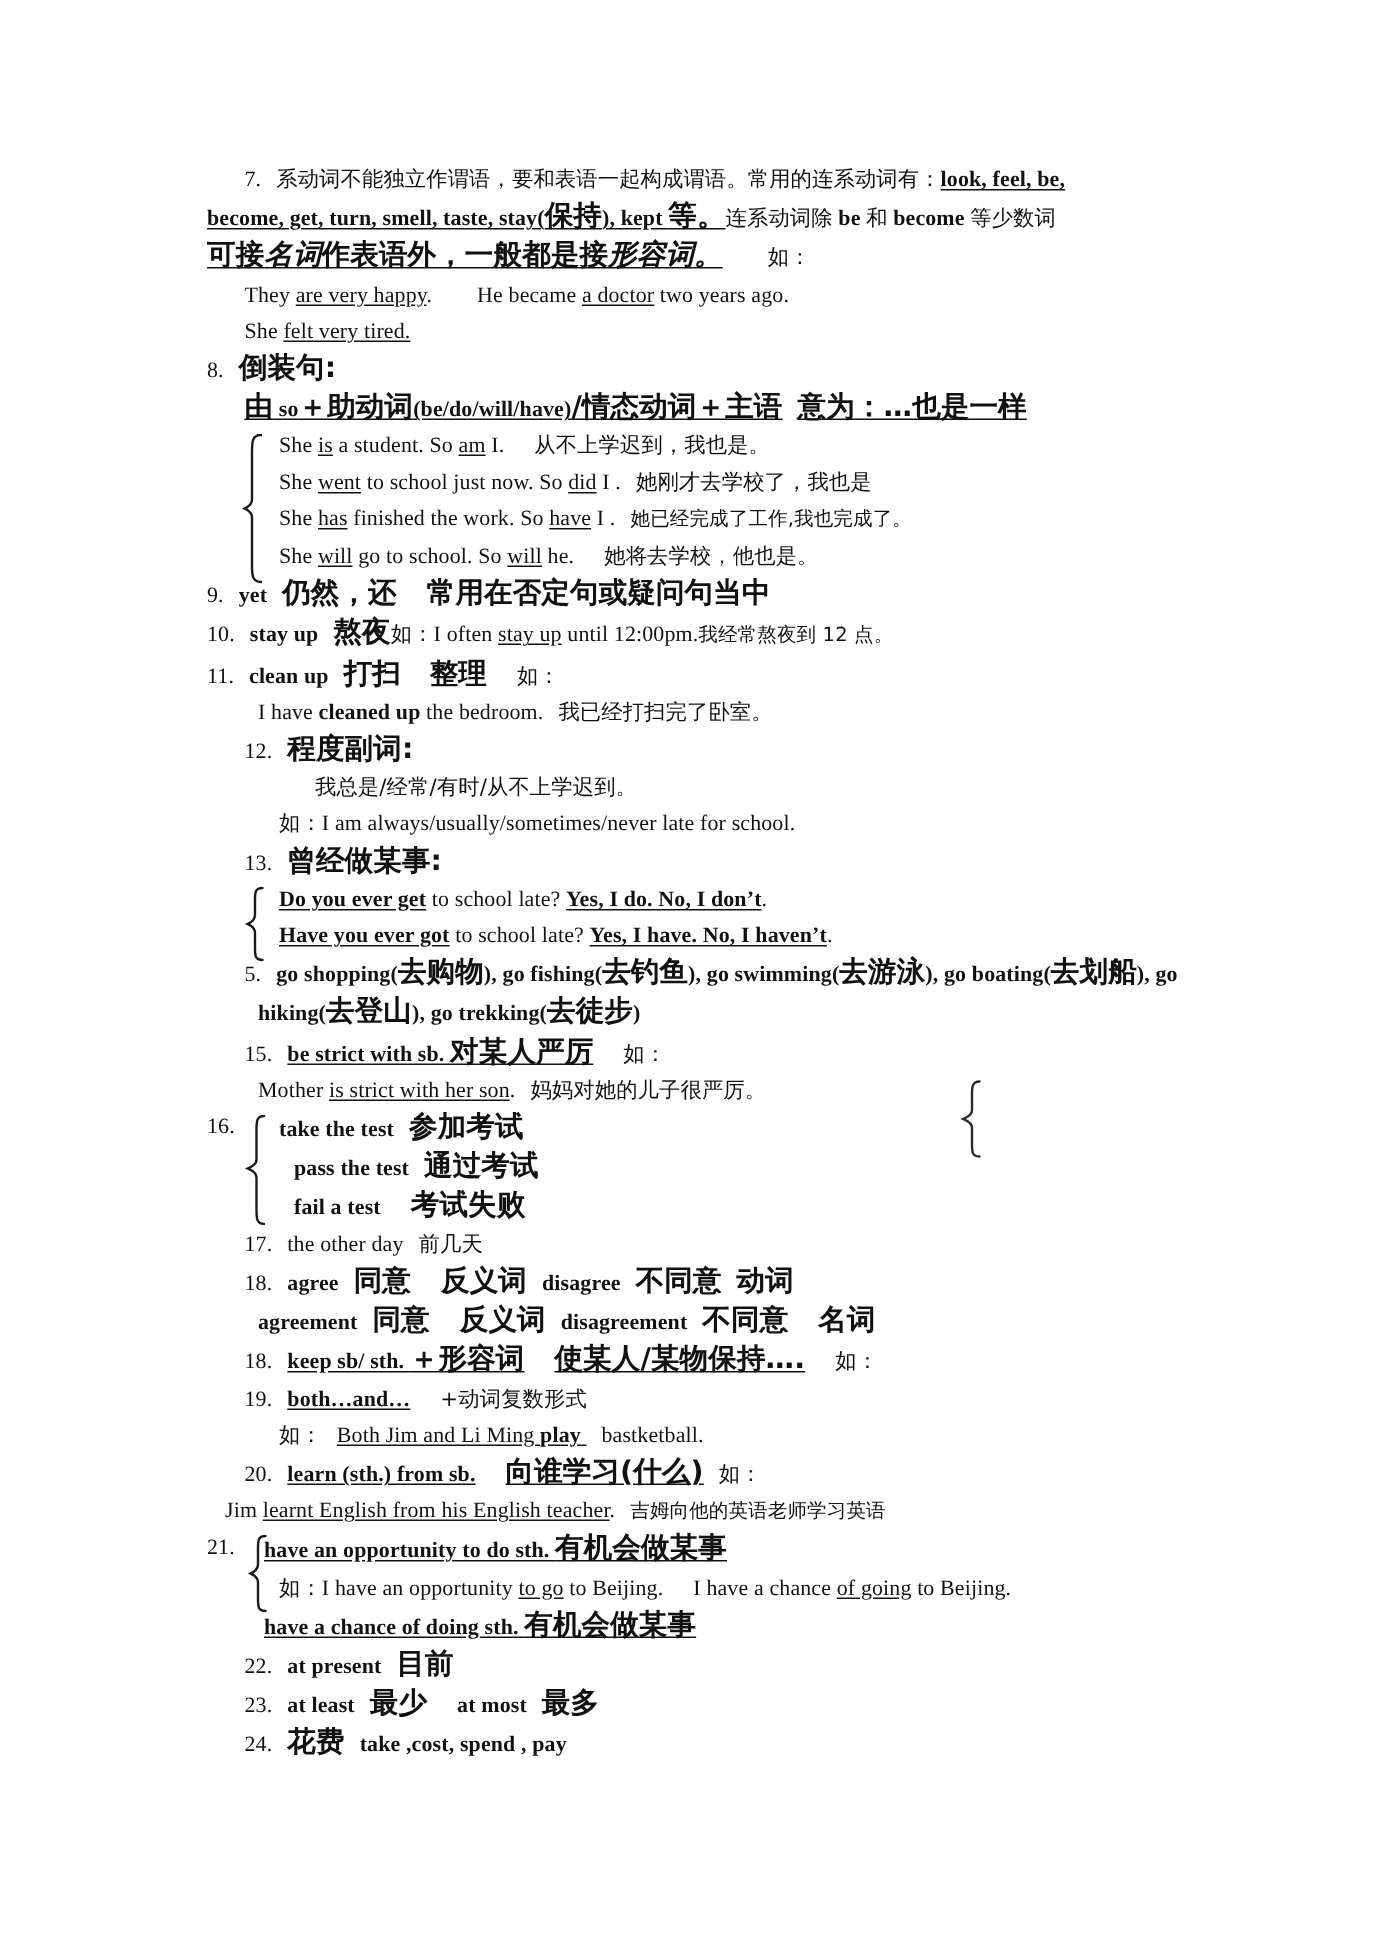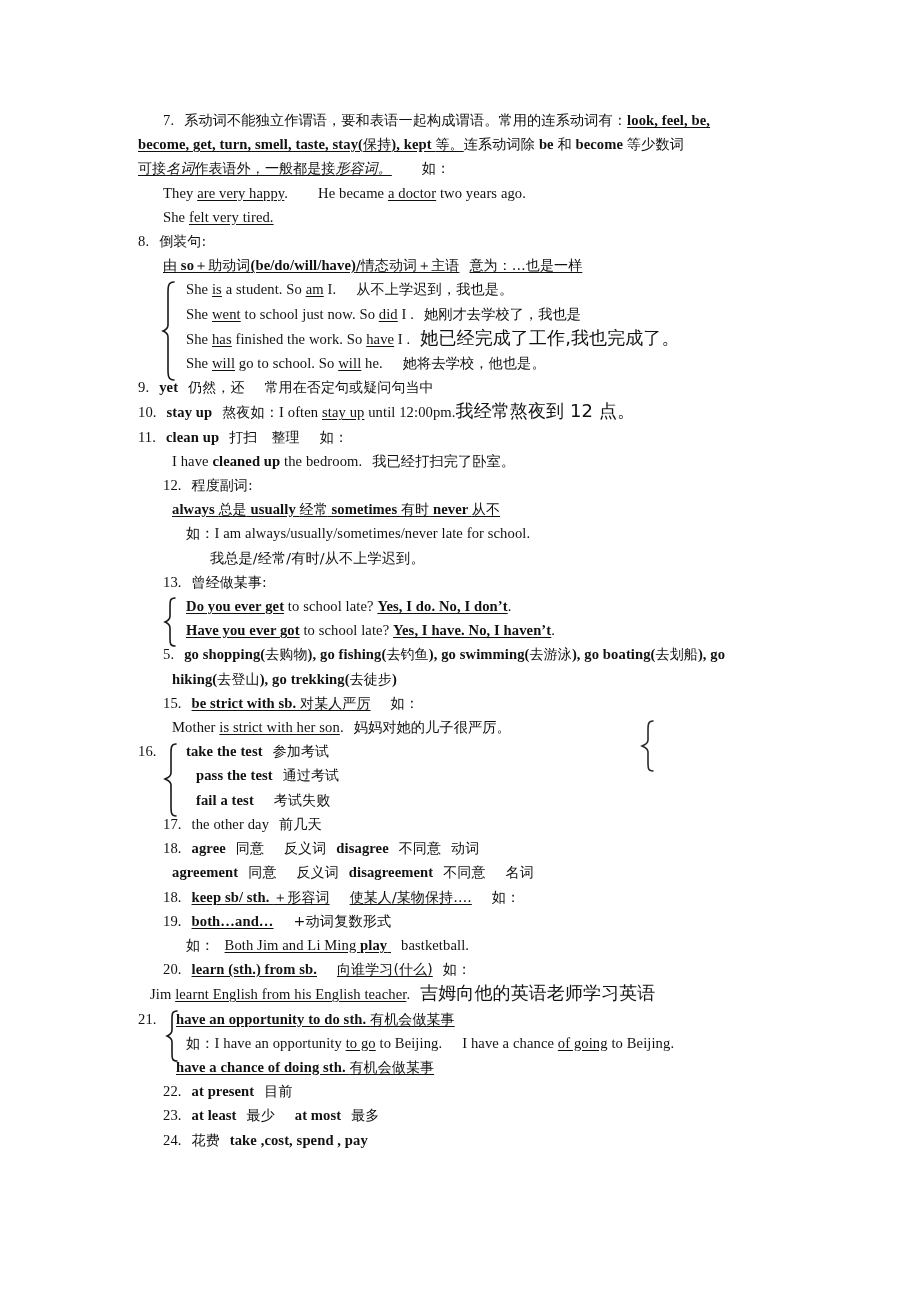--- a/index.html
+++ b/index.html
@@ -39,22 +39,22 @@
   }
 
   .num {
     display: inline-block;
     text-align: right;
   }
   .b { font-weight: bold; }
   .u { text-decoration: underline; text-underline-offset: 2px; }
   .i { font-style: italic; }
   .cn { font-family: "DejaVu Sans", "Liberation Sans", sans-serif; font-size: 14.2px; }
-  .cnb { font-family: "DejaVu Sans", "Liberation Sans", sans-serif; font-size: 14px; font-weight: normal; }
-  .cnsm { font-family: "DejaVu Sans", "Liberation Sans", sans-serif; font-size: 18px; }
+  .cnb { font-family: "DejaVu Sans", "Liberation Sans", sans-serif; font-size: 19px; font-weight: bold; }
+  .cnsm { font-family: "DejaVu Sans", "Liberation Sans", sans-serif; font-size: 13px; }
   .sp { display: inline-block; width: 10px; }
   .sp2 { display: inline-block; width: 20px; }
   .sp3 { display: inline-block; width: 30px; }
 
   
   .i0  { padding-left: 0px; }
   .i25 { padding-left: 25px; }
   .i34 { padding-left: 34px; }
   .i38 { padding-left: 38px; }
   .i48 { padding-left: 48px; }
@@ -137,28 +137,25 @@
       </div>
       <div class="ln i34">
         <span>I have <span class="b">cleaned up</span> the bedroom.</span><span class="sp"></span><span class="cn">我已经打扫完了卧室。</span>
       </div>
     </div>
 
     <div class="block">
       <div class="ln i25">
         <span class="num">12.</span><span class="sp"></span><span class="cnb">程度副词:</span>
       </div>
-      <div class="ln i34">
-        <span class="u b">always <span class="cnb">总是</span>  usually <span class="cnb">经常</span>  sometimes <span class="cnb">有时</span>  never <span class="cnb">从不</span> </span>
-      </div>
-      <div class="ln i48">
-        <span class="cn">如：</span><span>I am always/usually/sometimes/never late for school.</span>
-      </div>
       <div class="ln i72">
         <span class="cn">我总是/经常/有时/从不上学迟到。</span>
+      </div>
+      <div class="ln i48">
+        <span class="cn">如：</span><span>I am always/usually/sometimes/never late for school.</span>
       </div>
     </div>
 
     <div class="block">
       <div class="ln i25">
         <span class="num">13.</span><span class="sp"></span><span class="cnb">曾经做某事:</span>
       </div>
       <div class="block" style="position:relative;">
         <div class="brace" style="left:25px; top:3px;">
           <svg width="14" height="50" viewBox="0 0 14 50">

